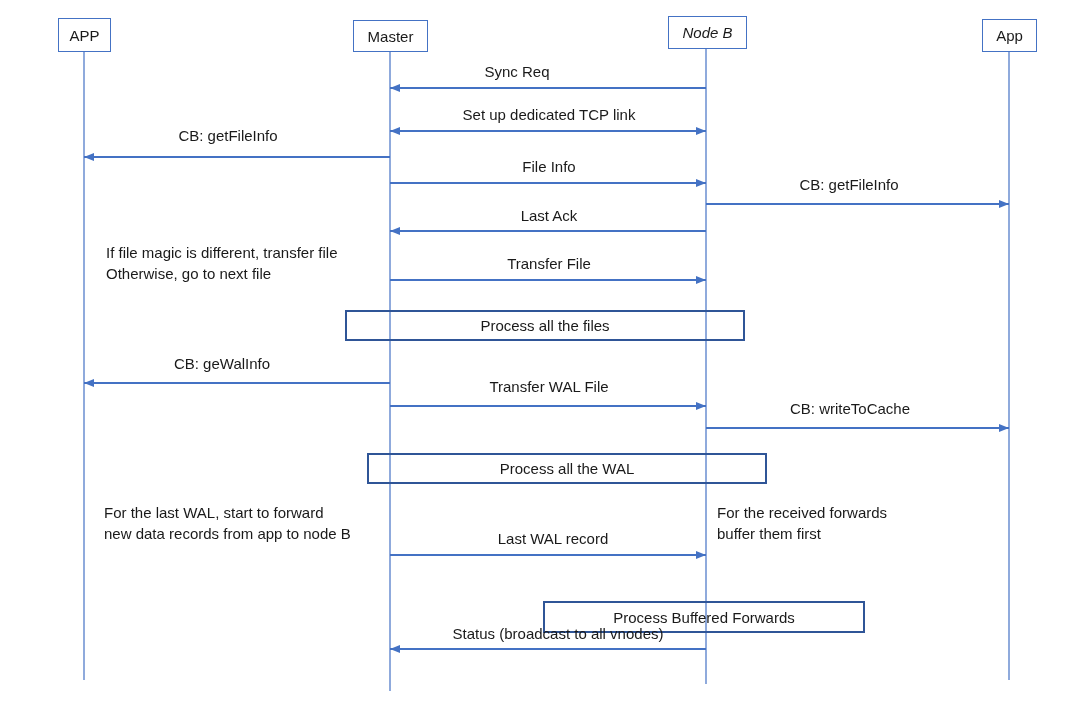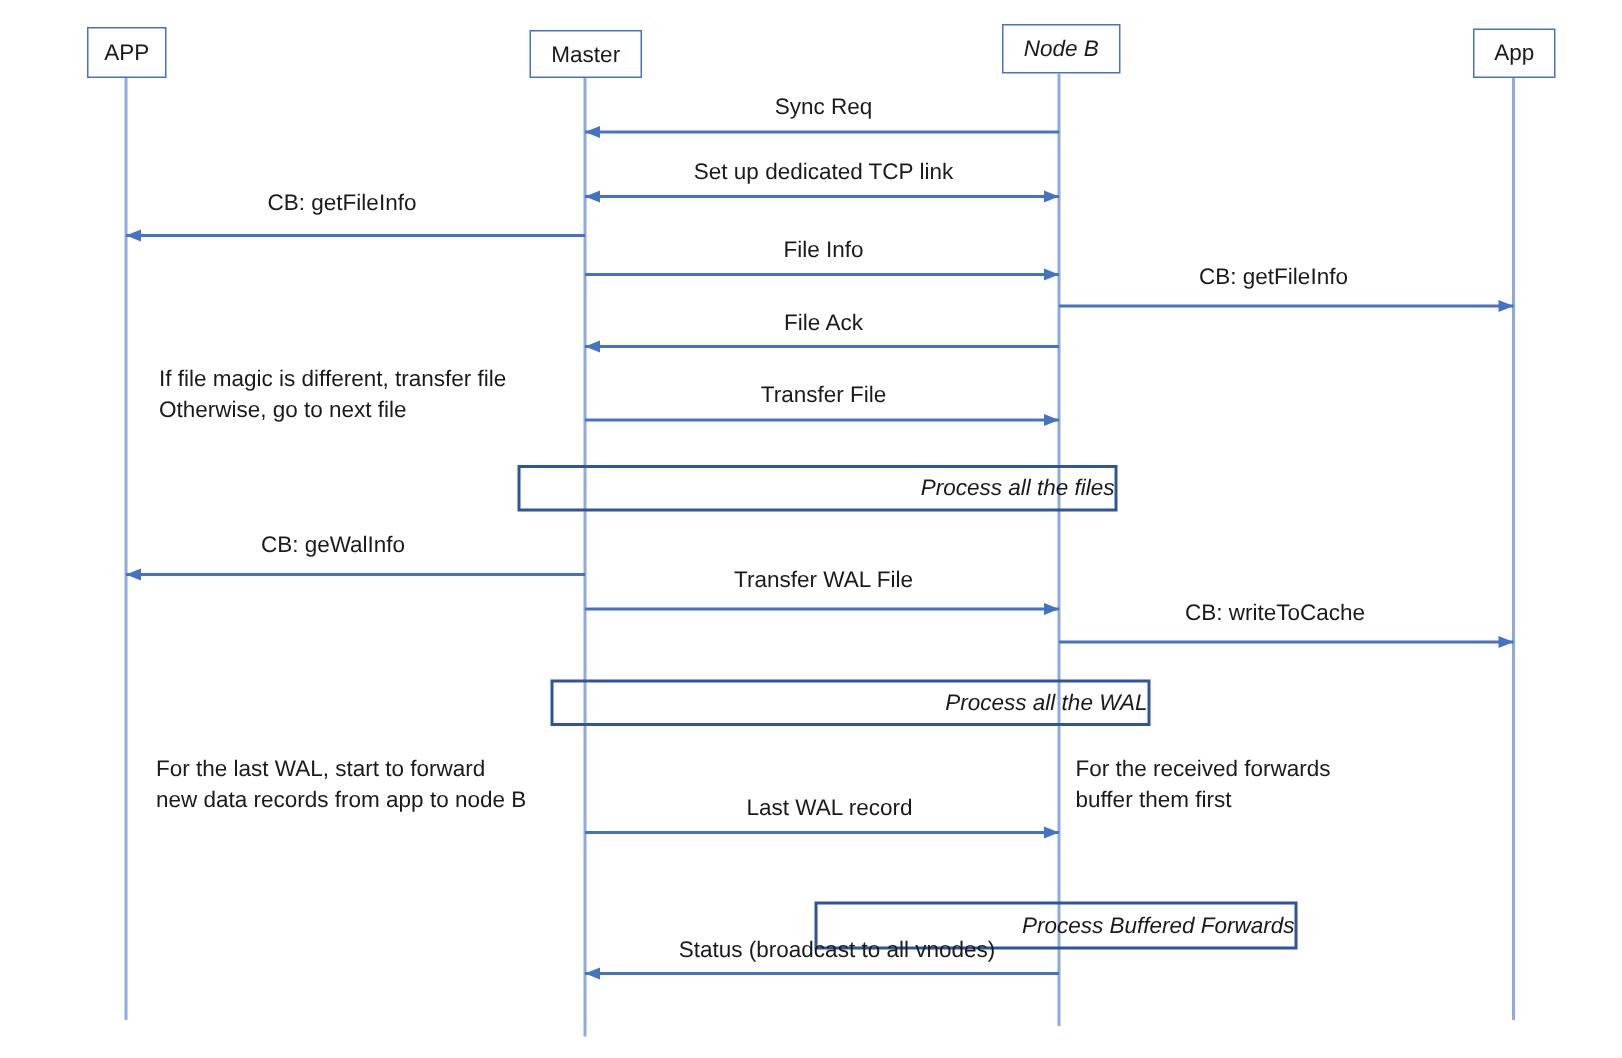--- a/index.html
+++ b/index.html
@@ -35,26 +35,25 @@
     transform: translateX(-50%);
     font-size: 15px;
     color: #1a1a1a;
     white-space: nowrap;
   }
   .frame {
     position: absolute;
     box-sizing: border-box;
     display: flex;
     align-items: center;
-    justify-content: flex-end;
+    justify-content: center;
     font-size: 15px;
     color: #1a1a1a;
     background: transparent;
     white-space: nowrap;
-    font-style: italic;
   }
   .note {
     position: absolute;
     font-size: 15px;
     color: #1a1a1a;
     line-height: 21px;
     white-space: nowrap;
   }
 </style>
 </head>
@@ -81,37 +80,37 @@
       <span>Process all the files</span>
     </div>
     <div class="frame" style="left: 367px; top: 453px; width: 400px; height: 31px; border: 2.2px solid rgb(47, 85, 151);">
       <span>Process all the WAL</span>
     </div>
     <div class="frame" style="left: 543px; top: 577px; width: 322px; height: 32px; border: 2.2px solid rgb(47, 85, 151); margin-top: 24px;">
       <span>Process Buffered Forwards</span>
     </div>
     <div class="msg-line" style="left: 390px; top: 87.25px; width: 316px; background: rgb(68, 114, 196);"></div>
     <div class="arrow-head" style="left: 390px; top: 83.5px; border-right: 10px solid rgb(68, 114, 196);"></div>
-    <div class="msg-label" style="left: 549px; top: 63px;">Sync Req</div>
+    <div class="msg-label" style="left: 517px; top: 63px;">Sync Req</div>
     <div class="msg-line" style="left: 390px; top: 130.25px; width: 316px; background: rgb(68, 114, 196);"></div>
     <div class="arrow-head" style="left: 390px; top: 126.5px; border-right: 10px solid rgb(68, 114, 196);"></div>
     <div class="arrow-head" style="left: 696px; top: 126.5px; border-left: 10px solid rgb(68, 114, 196);"></div>
     <div class="msg-label" style="left: 549px; top: 106px;">Set up dedicated TCP link</div>
     <div class="msg-line" style="left: 84px; top: 156.25px; width: 306px; background: rgb(68, 114, 196);"></div>
     <div class="arrow-head" style="left: 84px; top: 152.5px; border-right: 10px solid rgb(68, 114, 196);"></div>
     <div class="msg-label" style="left: 228px; top: 127px;">CB: getFileInfo</div>
     <div class="msg-line" style="left: 390px; top: 182.25px; width: 316px; background: rgb(68, 114, 196);"></div>
     <div class="arrow-head" style="left: 696px; top: 178.5px; border-left: 10px solid rgb(68, 114, 196);"></div>
     <div class="msg-label" style="left: 549px; top: 158px;">File Info</div>
     <div class="msg-line" style="left: 706px; top: 203.25px; width: 303px; background: rgb(68, 114, 196);"></div>
     <div class="arrow-head" style="left: 999px; top: 199.5px; border-left: 10px solid rgb(68, 114, 196);"></div>
     <div class="msg-label" style="left: 849px; top: 176px;">CB: getFileInfo</div>
     <div class="msg-line" style="left: 390px; top: 230.25px; width: 316px; background: rgb(68, 114, 196);"></div>
     <div class="arrow-head" style="left: 390px; top: 226.5px; border-right: 10px solid rgb(68, 114, 196);"></div>
-    <div class="msg-label" style="left: 549px; top: 207px;">File Ack</div>
+    <div class="msg-label" style="left: 549px; top: 207px;">Last Ack</div>
     <div class="msg-line" style="left: 390px; top: 279.25px; width: 316px; background: rgb(68, 114, 196);"></div>
     <div class="arrow-head" style="left: 696px; top: 275.5px; border-left: 10px solid rgb(68, 114, 196);"></div>
     <div class="msg-label" style="left: 549px; top: 255px;">Transfer File</div>
     <div class="msg-line" style="left: 84px; top: 382.25px; width: 306px; background: rgb(68, 114, 196);"></div>
     <div class="arrow-head" style="left: 84px; top: 378.5px; border-right: 10px solid rgb(68, 114, 196);"></div>
     <div class="msg-label" style="left: 222px; top: 355px;">CB: geWalInfo</div>
     <div class="msg-line" style="left: 390px; top: 405.25px; width: 316px; background: rgb(68, 114, 196);"></div>
     <div class="arrow-head" style="left: 696px; top: 401.5px; border-left: 10px solid rgb(68, 114, 196);"></div>
     <div class="msg-label" style="left: 549px; top: 378px;">Transfer WAL File</div>
     <div class="msg-line" style="left: 706px; top: 427.25px; width: 303px; background: rgb(68, 114, 196);"></div>

